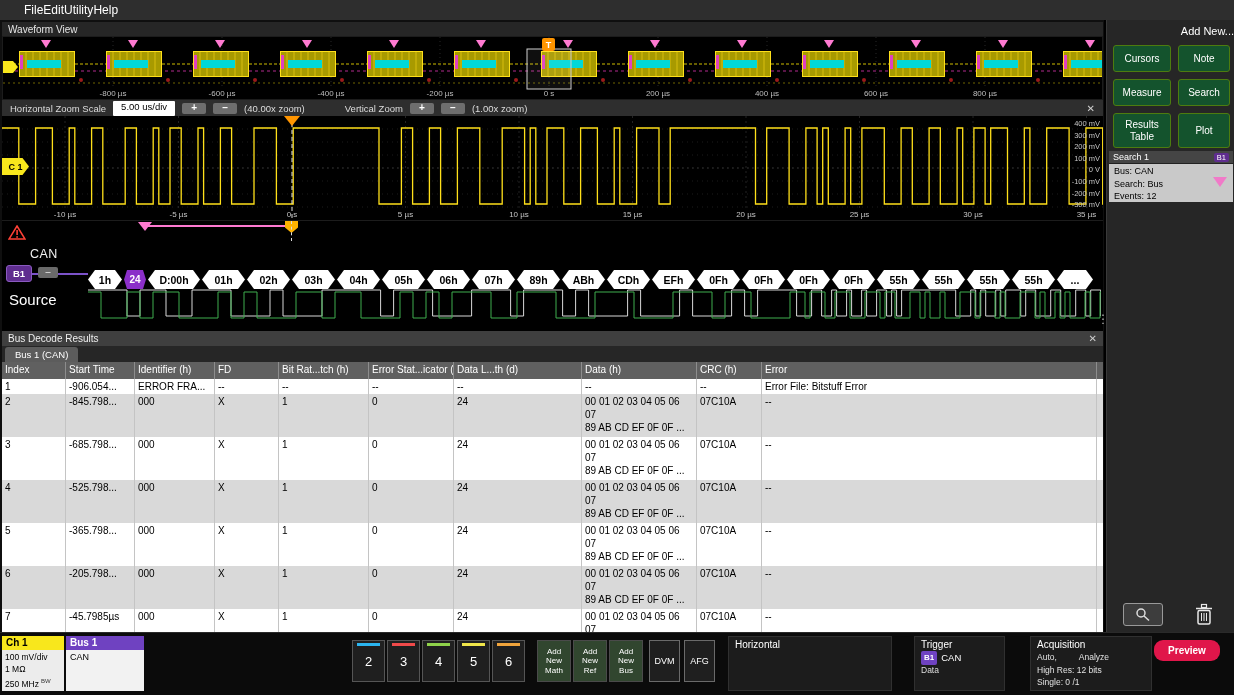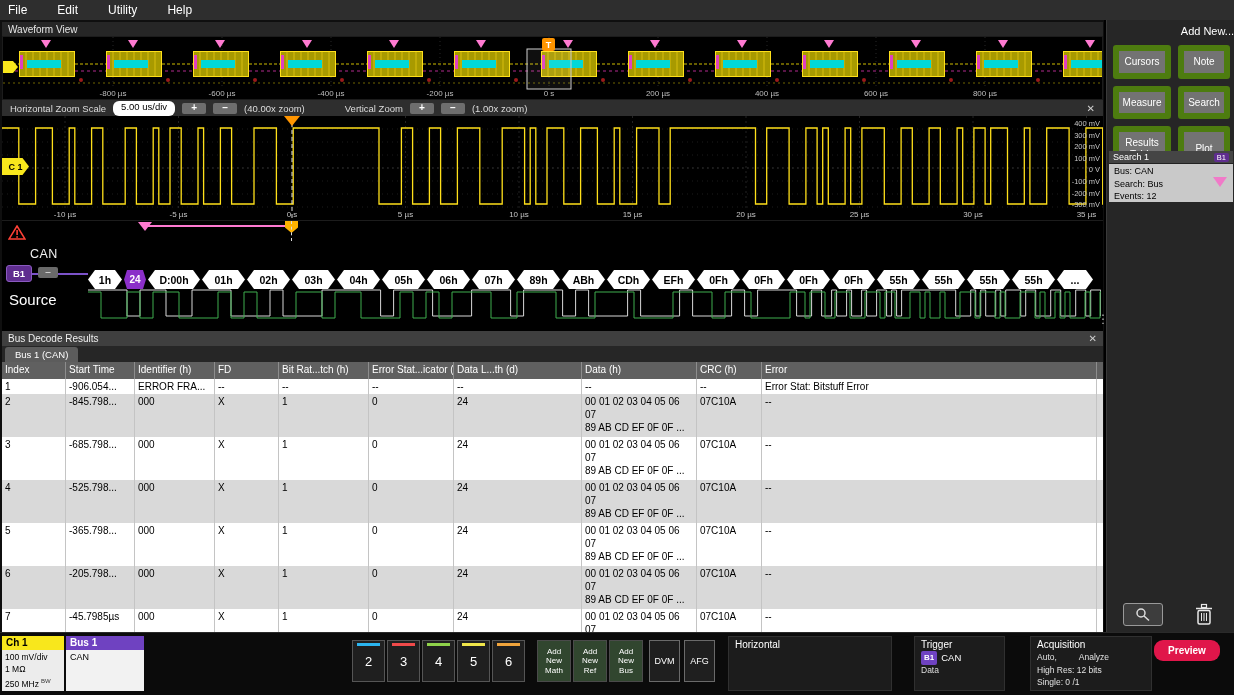--- a/index.html
+++ b/index.html
@@ -2,36 +2,36 @@
 <html><head>
 <meta charset="utf-8">
 <style>
 *{box-sizing:border-box;margin:0;padding:0}
 body{width:1234px;height:695px;background:#000;font-family:"Liberation Sans",sans-serif;overflow:hidden;position:relative;color:#fff}
 svg{display:block}
 svg text{font-family:"Liberation Sans",sans-serif}
 .abs{position:absolute}
 
 
-#menubar{left:0;top:0;width:1234px;height:20px;background:#2e2e2e;display:flex;align-items:center;gap:30px;padding-left:8px;font-size:12px}
+#menubar{left:0;top:0;width:1234px;height:20px;background:#2e2e2e;display:flex;align-items:center;padding-left:24px;font-size:12px}
 .menu-item{cursor:default}
 
 
 #mainbg{left:0;top:20px;width:1105px;height:612px;background:#0f0f0f}
 #vdivider{left:1104px;top:20px;width:2px;height:612px;background:#000}
 #sidebar{left:1106px;top:20px;width:128px;height:612px;background:#262626;border-left:1px solid #3a3a3a}
 #bottombar{left:0;top:632px;width:1234px;height:63px;background:#0b0b0b;border-top:1px solid #2a2a2a}
 
 
 #wv-titlebar{left:2px;top:22px;width:1101px;height:14px;background:#262626;font-size:10px;color:#e6e6e6;padding-left:6px;display:flex;align-items:center}
 #wv-area{left:2px;top:36px;width:1101px;height:64px;background:#000;border:1px solid #1c1c1c}
 
 
 #zoombar{left:2px;top:100px;width:1101px;height:16px;background:#2e2e2e;display:flex;align-items:center;gap:7px;padding:0 8px;font-size:9.5px;color:#ddd}
-.zvalue{background:#fff;color:#000;padding:0 8px;height:15px;line-height:12px;border-radius:6px}
+.zvalue{background:#fff;color:#000;padding:0 8px;height:15px;line-height:12px;border-radius:1px}
 .zbtn{width:24px;height:11px;background:#6e6e6e;border-radius:2px;color:#fff;text-align:center;line-height:10px;font-weight:bold;font-size:10px}
 .zclose{margin-left:auto;color:#cfcfcf;font-size:10px}
 
 
 #zoom-area{left:2px;top:116px;width:1101px;height:104px;background:#000}
 #c1-badge{position:absolute;left:0;top:42px;width:27px;height:17px;background:#f8e71c;color:#000;font-weight:bold;font-size:9px;display:flex;align-items:center;justify-content:center;clip-path:polygon(0 0,76% 0,100% 50%,76% 100%,0 100%)}
 
 
 #bus-area{left:2px;top:220px;width:1101px;height:111px;background:#000;border-top:1px solid #1c1c1c}
 #warn-icon{position:absolute;left:6px;top:4px}
@@ -58,21 +58,21 @@
 #res-table{height:270px;background:#fff;overflow:hidden}
 #thead{display:flex;height:17px;background:#606060}
 .th{color:#fff;font-size:10px;padding:2px 3px;border-right:1px solid #8d8d8d;overflow:hidden;white-space:nowrap;flex-shrink:0}
 .trow{display:flex;background:#fff;overflow:hidden}
 .trow.alt{background:#d9d9d9}
 .td{color:#000;font-size:10px;padding:1px 3px;border-right:1px solid #c4c4c4;overflow:hidden;white-space:pre-line;line-height:13px;flex-shrink:0}
 
 
 #addnew-title{text-align:right;font-weight:normal;font-size:11px;padding-top:5px}
 #addnew-grid{display:grid;grid-template-columns:58px 52px;gap:7px;padding:8px 6px 0 6px}
-.sbtn{background:#737373;border:6px solid #4d7c0f;border-radius:3px;color:#fff;font-size:10px;text-align:center;padding:5px 2px;min-height:27px;display:flex;align-items:center;justify-content:center;line-height:1.15}
+.sbtn{background:#14532d;border:1px solid #4d7c0f;border-radius:3px;color:#fff;font-size:10px;text-align:center;padding:5px 2px;min-height:27px;display:flex;align-items:center;justify-content:center;line-height:1.15}
 #search1{position:absolute;left:2px;top:131px;width:124px;height:51px}
 #search1-head{height:13px;background:#454545;display:flex;align-items:center;font-size:9px;color:#fff;padding:0 4px;border-bottom:1px solid #222}
 #search1-badge{margin-left:auto;background:#5f2d8f;border-radius:2px;font-size:7.5px;padding:0 3px}
 #search1-body{position:relative;height:38px;background:#c9c9c9;color:#000;font-size:9px;line-height:12.5px;padding:1px 5px}
 #search1-tri{position:absolute;right:6px;top:13px;width:0;height:0;border-left:7px solid transparent;border-right:7px solid transparent;border-top:10px solid #f07ac8}
 #zoom-tool{position:absolute;left:16px;top:583px;width:40px;height:23px;background:#3d3d3d;border:1px solid #999;border-radius:3px;display:flex;align-items:center;justify-content:center}
 #trash{position:absolute;left:82px;top:580px;width:30px;height:28px;display:flex;align-items:center;justify-content:center}
 #splitter{left:1097px;top:312px;color:#bbb;font-size:12px}
 
 
@@ -462,21 +462,21 @@
         <div class="trow" style="height: 15px;">
           <div class="td" style="width: 64px;">1</div>
           <div class="td" style="width: 69px;">-906.054...</div>
           <div class="td" style="width: 80px;">ERROR FRA...</div>
           <div class="td" style="width: 64px;">--</div>
           <div class="td" style="width: 90px;">--</div>
           <div class="td" style="width: 85px;">--</div>
           <div class="td" style="width: 128px;">--</div>
           <div class="td" style="width: 115px;">--</div>
           <div class="td" style="width: 65px;">--</div>
-          <div class="td" style="width: 335px;">Error Stat: Bitstuff Error</div>
+          <div class="td" style="width: 335px;">Error File: Bitstuff Error</div>
         </div>
         <div class="trow alt" style="height: 43px;">
           <div class="td" style="width: 64px;">2</div>
           <div class="td" style="width: 69px;">-845.798...</div>
           <div class="td" style="width: 80px;">000</div>
           <div class="td" style="width: 64px;">X</div>
           <div class="td" style="width: 90px;">1</div>
           <div class="td" style="width: 85px;">0</div>
           <div class="td" style="width: 128px;">24</div>
           <div class="td" style="width: 115px;">00 01 02 03 04 05 06

